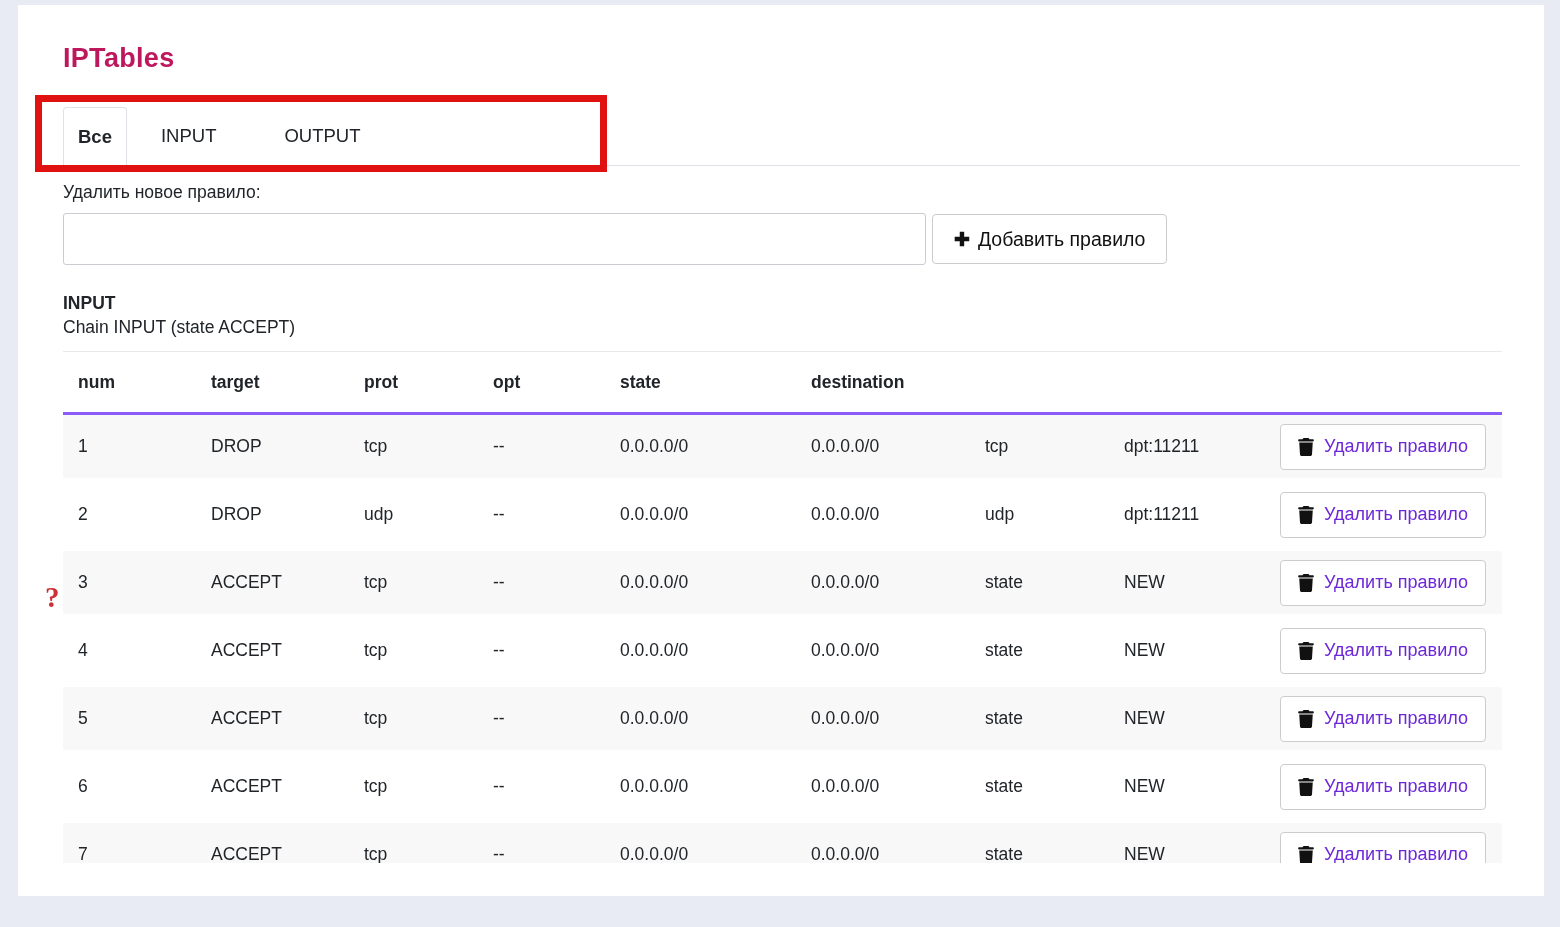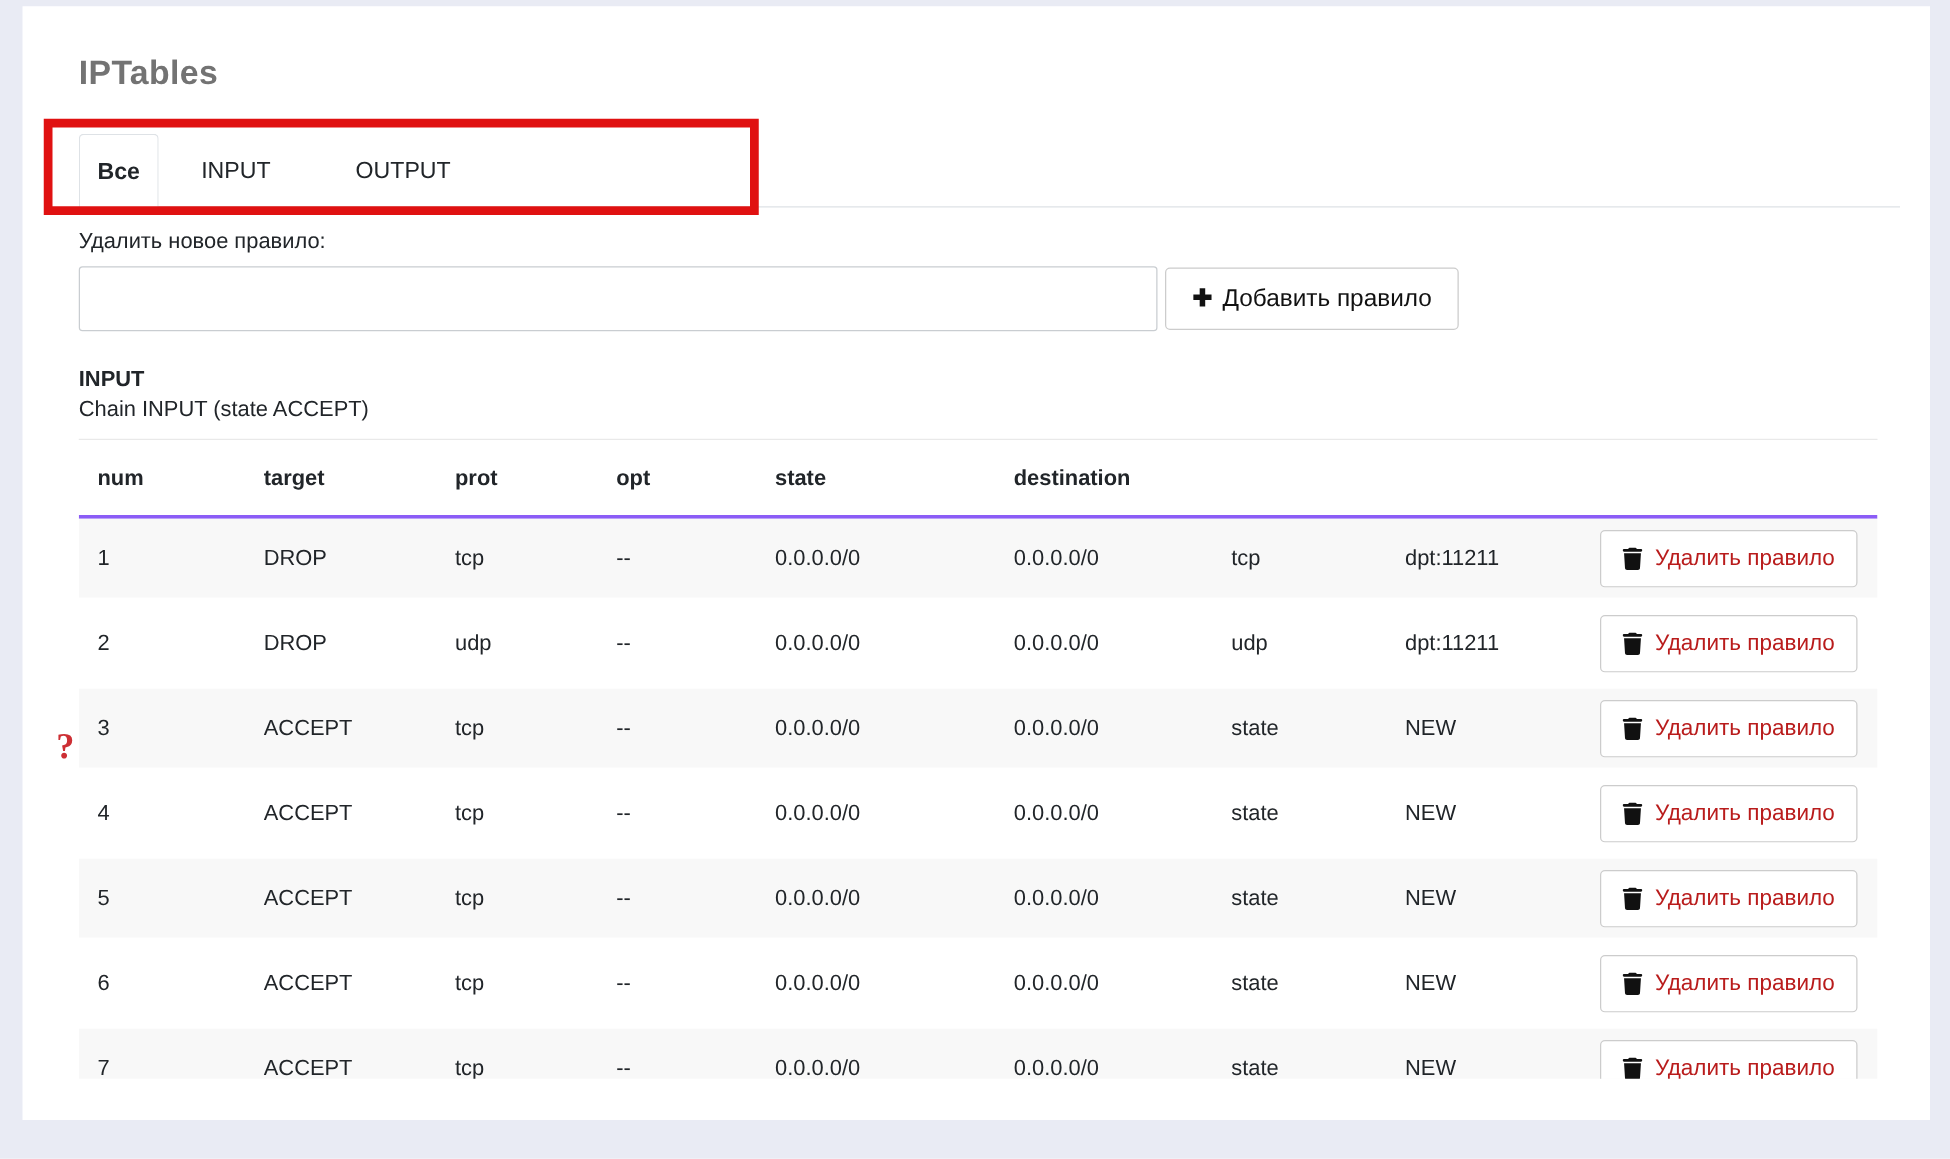--- a/index.html
+++ b/index.html
@@ -21,21 +21,21 @@
     overflow: hidden;
   }
   .card-inner { padding: 0 24px 0 45px; }
 
   .page-title {
     margin: 0;
     padding-top: 37px;
     font-size: 27px;
     line-height: 32px;
     font-weight: bold;
-    color: #737373;
+    color: #be185d;
     letter-spacing: 0.3px;
   }
 
   
   .tabs {
     display: flex;
     align-items: stretch;
     height: 59px;
     margin-top: 33px;
     border-bottom: 1px solid #dee2e6;
@@ -128,21 +128,21 @@
   .cell-action { display: flex; justify-content: flex-end; padding-right: 16px; }
 
   .del-btn {
     width: 206px; height: 46px;
     display: flex; align-items: center; justify-content: center;
     gap: 10px;
     background: #ffffff;
     border: 1px solid #cccccc;
     border-radius: 4px;
     font-size: 18px;
-    color: #b91c1c;
+    color: #6d28d9;
     cursor: pointer;
     font-family: "Liberation Sans", sans-serif;
     white-space: nowrap;
   }
   .trash-icon { width: 16px; height: 18px; flex: 0 0 auto; }
 
   
   .annotation-rect {
     position: absolute;
     left: 35px; top: 95px;

